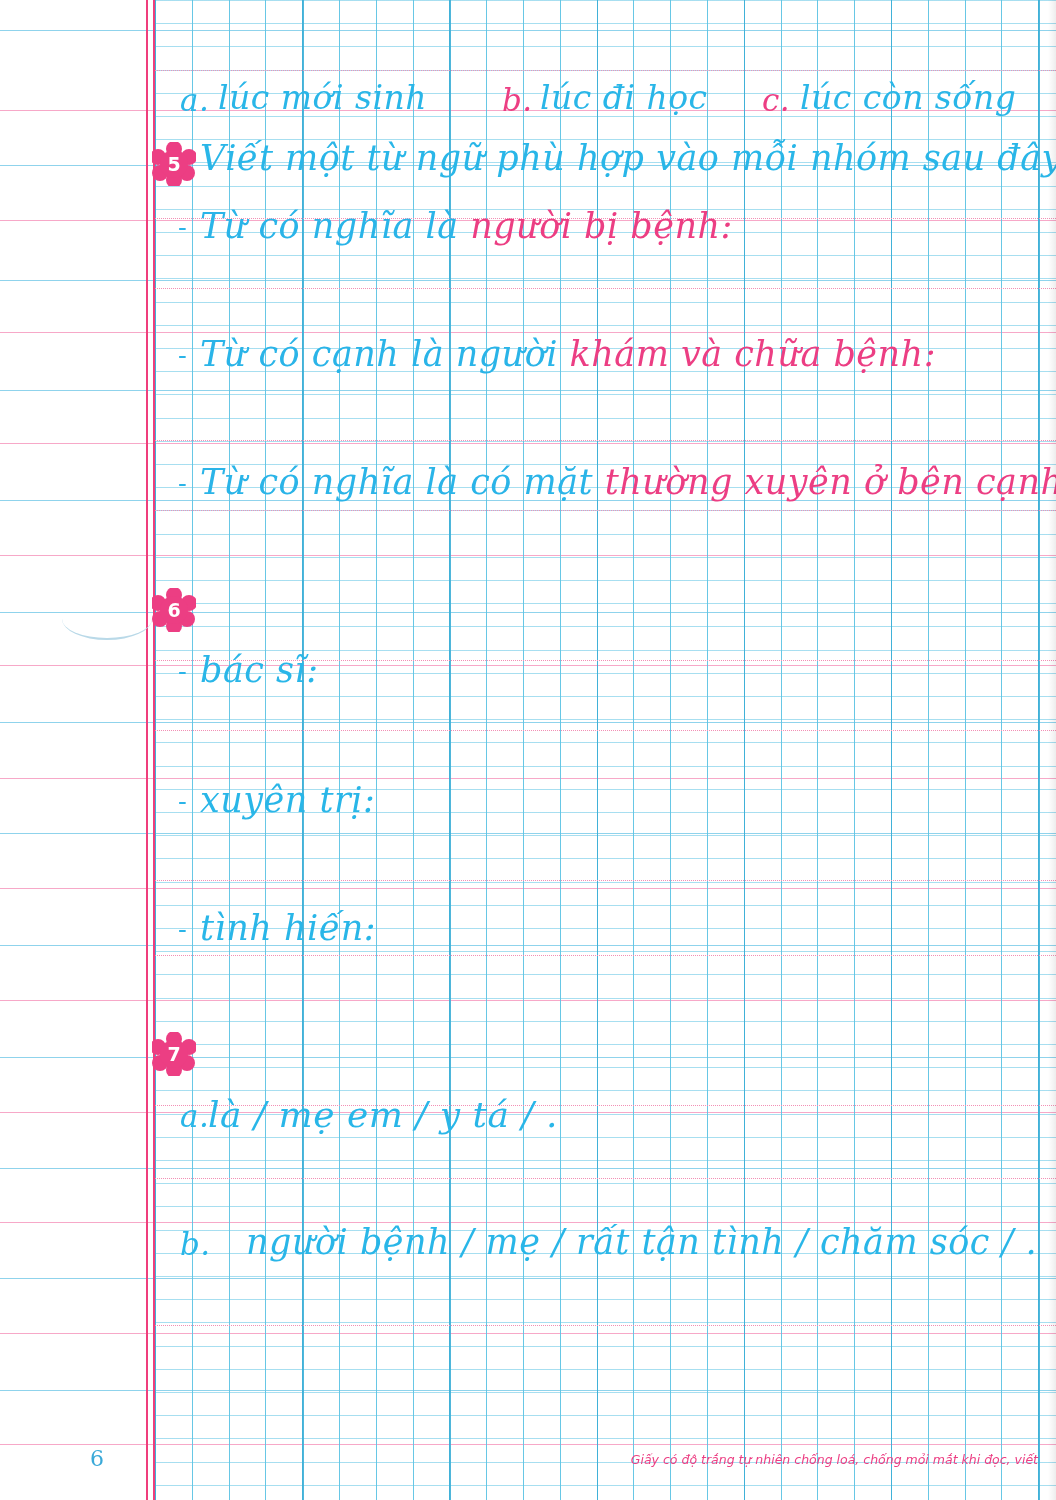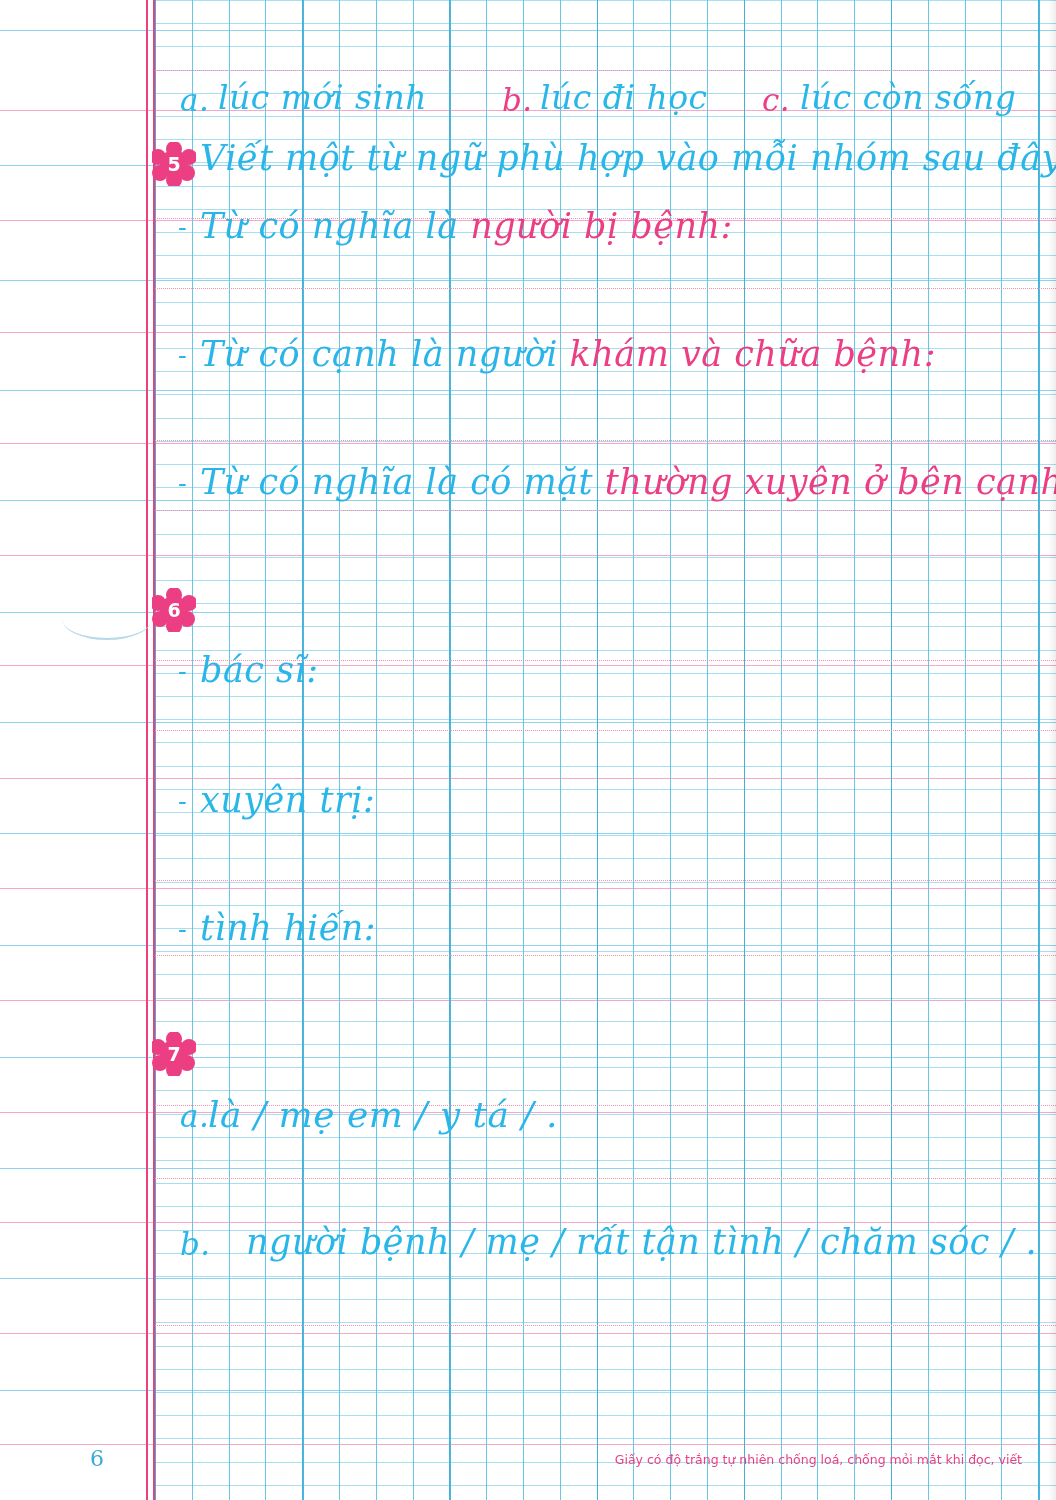--- a/index.html
+++ b/index.html
@@ -125,26 +125,27 @@
   .page-num {
     position: absolute;
     left: 90px;
     top: 1446px;
     font-family: "DejaVu Serif", serif;
     font-size: 22px;
     color: #3aa9d8;
   }
   .footer-note {
     position: absolute;
-    right: 34px;
+    right: 18px;
     top: 1452px;
     font-family: "DejaVu Sans", sans-serif;
     font-size: 12.5px;
     color: #ec3e83;
     white-space: nowrap;
+    font-style: italic;
   }
   
   .edge {
     position: absolute;
     top: 0;
     bottom: 0;
     right: 0;
     width: 8px;
     background: linear-gradient(to left, rgba(0,0,0,0.07), rgba(0,0,0,0));
   }

